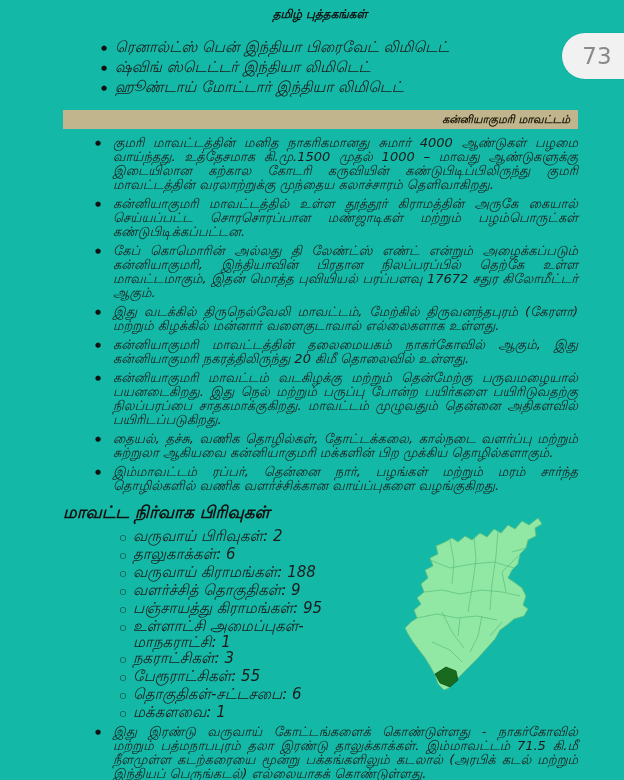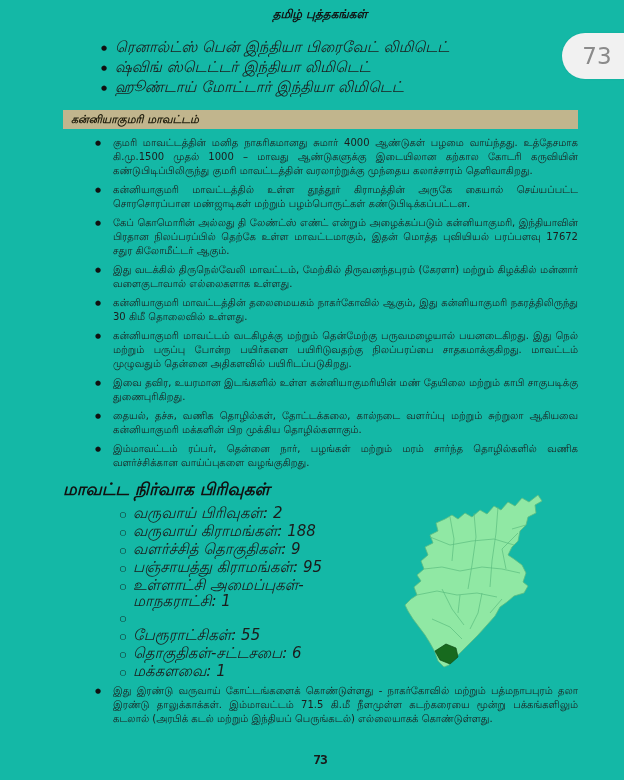--- a/index.html
+++ b/index.html
@@ -50,24 +50,26 @@
   .company-list .marker{width:22px;}
   .section-bar{
     margin:12px 54px 0 55px;
     background:#c1b58d;
     color:#23200f;
     font-weight:bold;
     font-style:italic;
     font-size:11px;
     line-height:17px;
     padding:1px 8px;
+    text-align:right;
   }
   .bullet-list{
     margin:7px 54px 0 55px;
-    font-size:10px;
+    font-size:13px;
+    font-style:italic;
     line-height:14px;
   }
   .bullet-list li{margin-bottom:5px;}
   .bullet-list .marker{width:30px;margin-left:20px;}
   .bullet-list .txt{text-align:justify;}
   .subheading{
     margin:9px 0 0 55px;
     font-size:17px;
     font-weight:bold;
     font-style:italic;
@@ -142,29 +144,25 @@
       <li>
         <span class="marker disc"></span>
         <span class="txt">கேப் கொமொரின் அல்லது தி லேண்ட்ஸ் எண்ட் என்றும் அழைக்கப்படும் கன்னியாகுமரி, இந்தியாவின் பிரதான நிலப்பரப்பில் தெற்கே உள்ள மாவட்டமாகும், இதன் மொத்த புவியியல் பரப்பளவு 17672 சதுர கிலோமீட்டர் ஆகும்.</span>
       </li>
       <li>
         <span class="marker disc"></span>
         <span class="txt">இது வடக்கில் திருநெல்வேலி மாவட்டம், மேற்கில் திருவனந்தபுரம் (கேரளா) மற்றும் கிழக்கில் மன்னார் வளைகுடாவால் எல்லைகளாக உள்ளது.</span>
       </li>
       <li>
         <span class="marker disc"></span>
-        <span class="txt">கன்னியாகுமரி மாவட்டத்தின் தலைமையகம் நாகர்கோவில் ஆகும், இது கன்னியாகுமரி நகரத்திலிருந்து 30 கிமீ தொலைவில் உள்ளது.</span>
+        <span class="txt">கன்னியாகுமரி மாவட்டத்தின் தலைமையகம் நாகர்கோவில் ஆகும், இது கன்னியாகுமரி நகரத்திலிருந்து 20 கிமீ தொலைவில் உள்ளது.</span>
       </li>
       <li>
         <span class="marker disc"></span>
         <span class="txt">கன்னியாகுமரி மாவட்டம் வடகிழக்கு மற்றும் தென்மேற்கு பருவமழையால் பயனடைகிறது. இது நெல் மற்றும் பருப்பு போன்ற பயிர்களை பயிரிடுவதற்கு நிலப்பரப்பை சாதகமாக்குகிறது. மாவட்டம் முழுவதும் தென்னை அதிகளவில் பயிரிடப்படுகிறது.</span>
-      </li>
-      <li>
-        <span class="marker disc"></span>
-        <span class="txt">இவை தவிர, உயரமான இடங்களில் உள்ள கன்னியாகுமரியின் மண் தேயிலை மற்றும் காபி சாகுபடிக்கு துணைபுரிகிறது.</span>
       </li>
       <li>
         <span class="marker disc"></span>
         <span class="txt">தையல், தச்சு, வணிக தொழில்கள், தோட்டக்கலை, கால்நடை வளர்ப்பு மற்றும் சுற்றுலா ஆகியவை கன்னியாகுமரி மக்களின் பிற முக்கிய தொழில்களாகும்.</span>
       </li>
       <li>
         <span class="marker disc"></span>
         <span class="txt">இம்மாவட்டம் ரப்பர், தென்னை நார், பழங்கள் மற்றும் மரம் சார்ந்த தொழில்களில் வணிக வளர்ச்சிக்கான வாய்ப்புகளை வழங்குகிறது.</span>
       </li>
     </ul>
@@ -172,36 +170,41 @@
   <div class="subheading">மாவட்ட நிர்வாக பிரிவுகள்</div>
 
   <div class="columns">
     <ul class="admin-list">
         <li>
           <span class="marker circle"></span>
           <span class="txt">வருவாய் பிரிவுகள்: <i>2</i></span>
         </li>
         <li>
           <span class="marker circle"></span>
+          <span class="txt">தாலுகாக்கள்: <i>6</i></span>
+        </li>
+        <li>
+          <span class="marker circle"></span>
           <span class="txt">வருவாய் கிராமங்கள்: <i>188</i></span>
         </li>
         <li>
           <span class="marker circle"></span>
           <span class="txt">வளர்ச்சித் தொகுதிகள்: <i>9</i></span>
         </li>
         <li>
           <span class="marker circle"></span>
           <span class="txt">பஞ்சாயத்து கிராமங்கள்: <i>95</i></span>
         </li>
         <li>
           <span class="marker circle"></span>
           <span class="txt">உள்ளாட்சி அமைப்புகள்-மாநகராட்சி: <i>1</i></span>
         </li>
         <li>
           <span class="marker circle"></span>
+          <span class="txt">நகராட்சிகள்: <i>3</i></span>
         </li>
         <li>
           <span class="marker circle"></span>
           <span class="txt">பேரூராட்சிகள்: <i>55</i></span>
         </li>
         <li>
           <span class="marker circle"></span>
           <span class="txt">தொகுதிகள்-சட்டசபை: <i>6</i></span>
         </li>
         <li>

